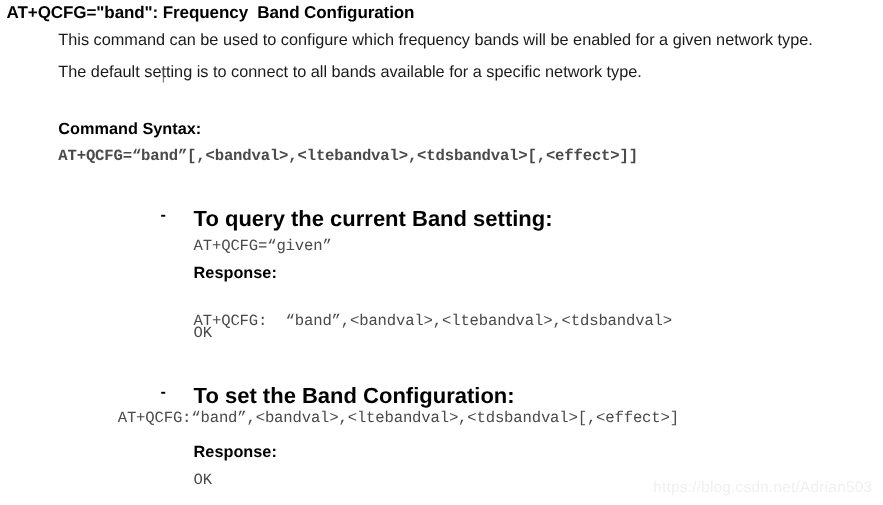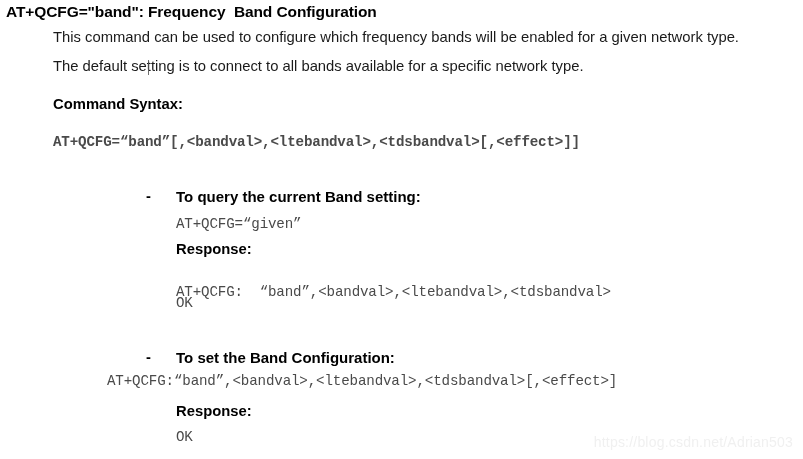--- a/index.html
+++ b/index.html
@@ -69,21 +69,21 @@
     font-size: 14.8px;
     font-weight: bold;
     color: #000000;
     white-space: pre;
   }
 
   .item-title {
     position: absolute;
     font-family: "Liberation Sans", sans-serif;
     font-weight: bold;
-    font-size: 15px;
+    font-size: 20px;
     color: #000000;
     white-space: pre;
   }
 
   
   .caret-artifact {
     position: absolute;
     left: 148px;
     top: 60px;
     width: 1px;
@@ -110,21 +110,21 @@
 <div class="page">
 
   <div class="heading">AT+QCFG="band": Frequency  Band Configuration</div>
 
   <div class="body-line" style="top:29px;">This command can be used to configure which frequency bands will be enabled for a given network type.</div>
 
   <div class="body-line" style="top:58px;">The default setting is to connect to all bands available for a specific network type.</div>
 
   <div class="caret-artifact"></div>
 
-  <div class="label" style="left:53px; top:96px;text-align:right;">Command Syntax:</div>
+  <div class="label" style="left:53px; top:110px;text-align:right;">Command Syntax:</div>
 
   <div class="code" style="left:53px; top:134px;font-weight:bold;">AT+QCFG=“band”[,&lt;bandval&gt;,&lt;ltebandval&gt;,&lt;tdsbandval&gt;[,&lt;effect&gt;]]</div>
 
   <div class="bullet-dash" style="left:146px; top:188px;">-</div>
 
   <div class="item-title" style="left:176px; top:188px;">To query the current Band setting:</div>
 
   <div class="code" style="left:176px; top:216px;">AT+QCFG=“given”</div>
 
   <div class="label" style="left:176px; top:241px;">Response:</div>

